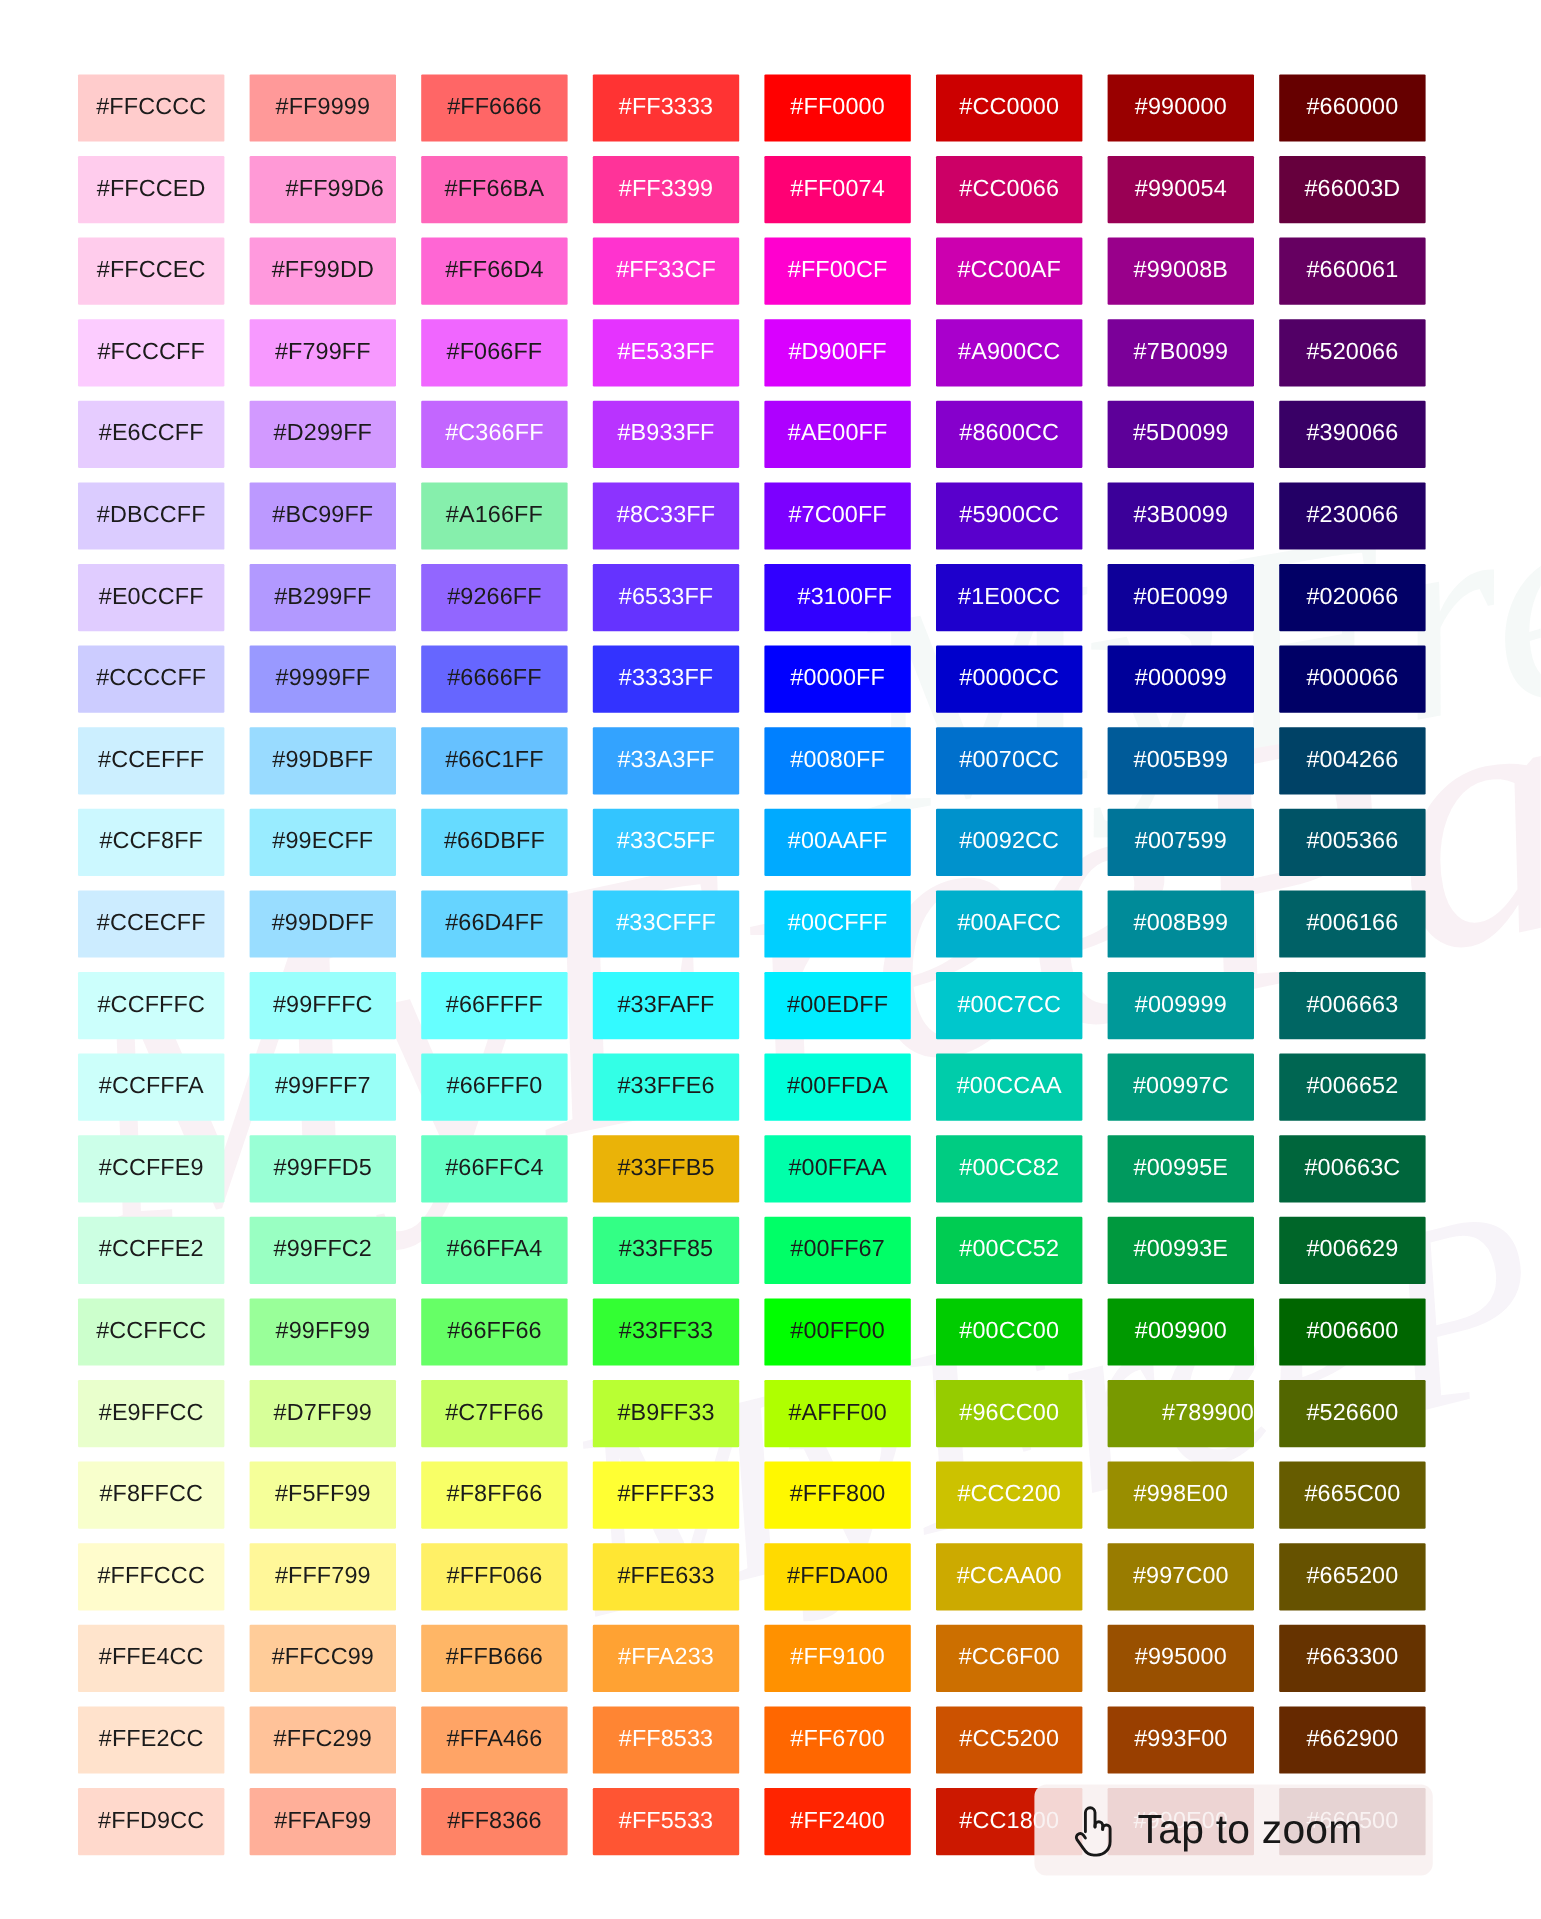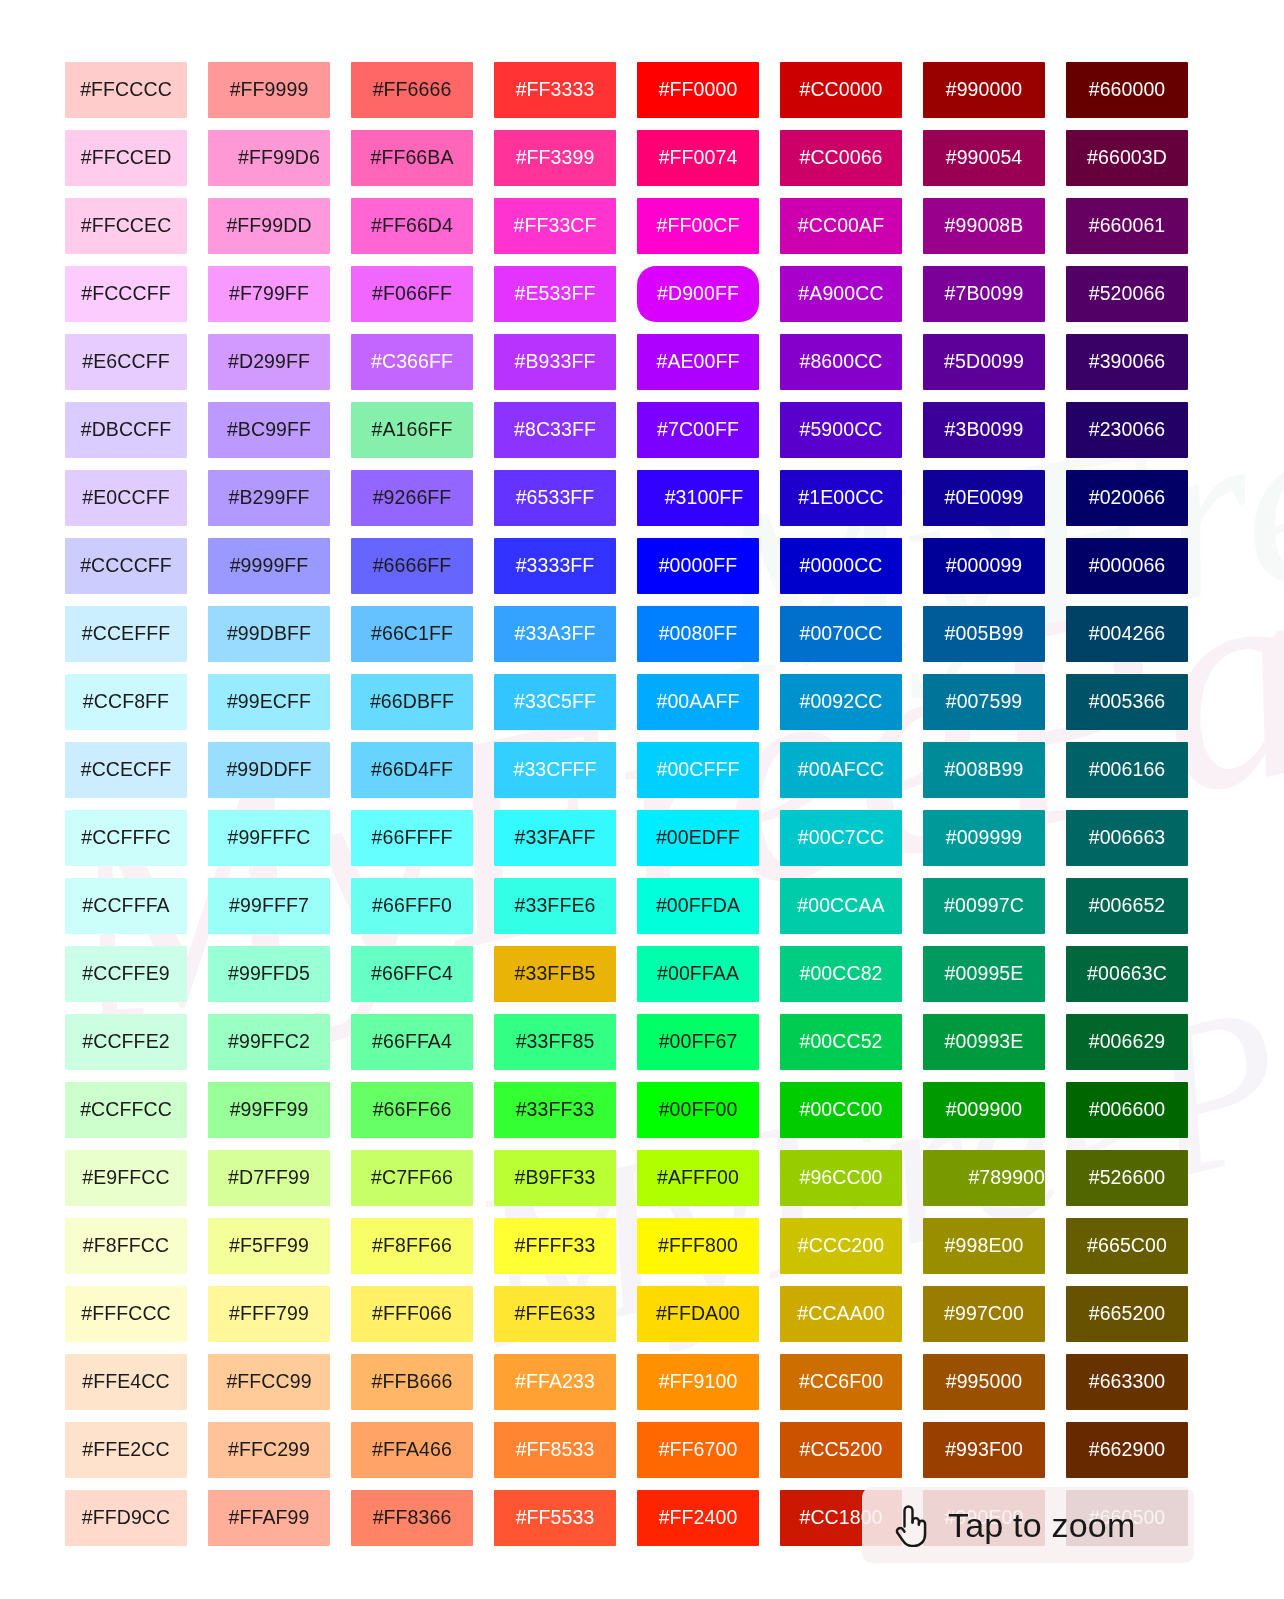--- a/index.html
+++ b/index.html
@@ -182,21 +182,21 @@
       </div>
       <div class="swatch" style="background: rgb(247, 153, 255);">
         <span class="swatch-label dark-text">#F799FF</span>
       </div>
       <div class="swatch" style="background: rgb(240, 102, 255);">
         <span class="swatch-label dark-text">#F066FF</span>
       </div>
       <div class="swatch" style="background: rgb(229, 51, 255);">
         <span class="swatch-label light-text">#E533FF</span>
       </div>
-      <div class="swatch" style="background: rgb(217, 0, 255); border-radius: 19px;">
+      <div class="swatch" style="background: rgb(217, 0, 255);">
         <span class="swatch-label light-text">#D900FF</span>
       </div>
       <div class="swatch" style="background: rgb(169, 0, 204);">
         <span class="swatch-label light-text">#A900CC</span>
       </div>
       <div class="swatch" style="background: rgb(123, 0, 153);">
         <span class="swatch-label light-text">#7B0099</span>
       </div>
       <div class="swatch" style="background: rgb(82, 0, 102);">
         <span class="swatch-label light-text">#520066</span>

